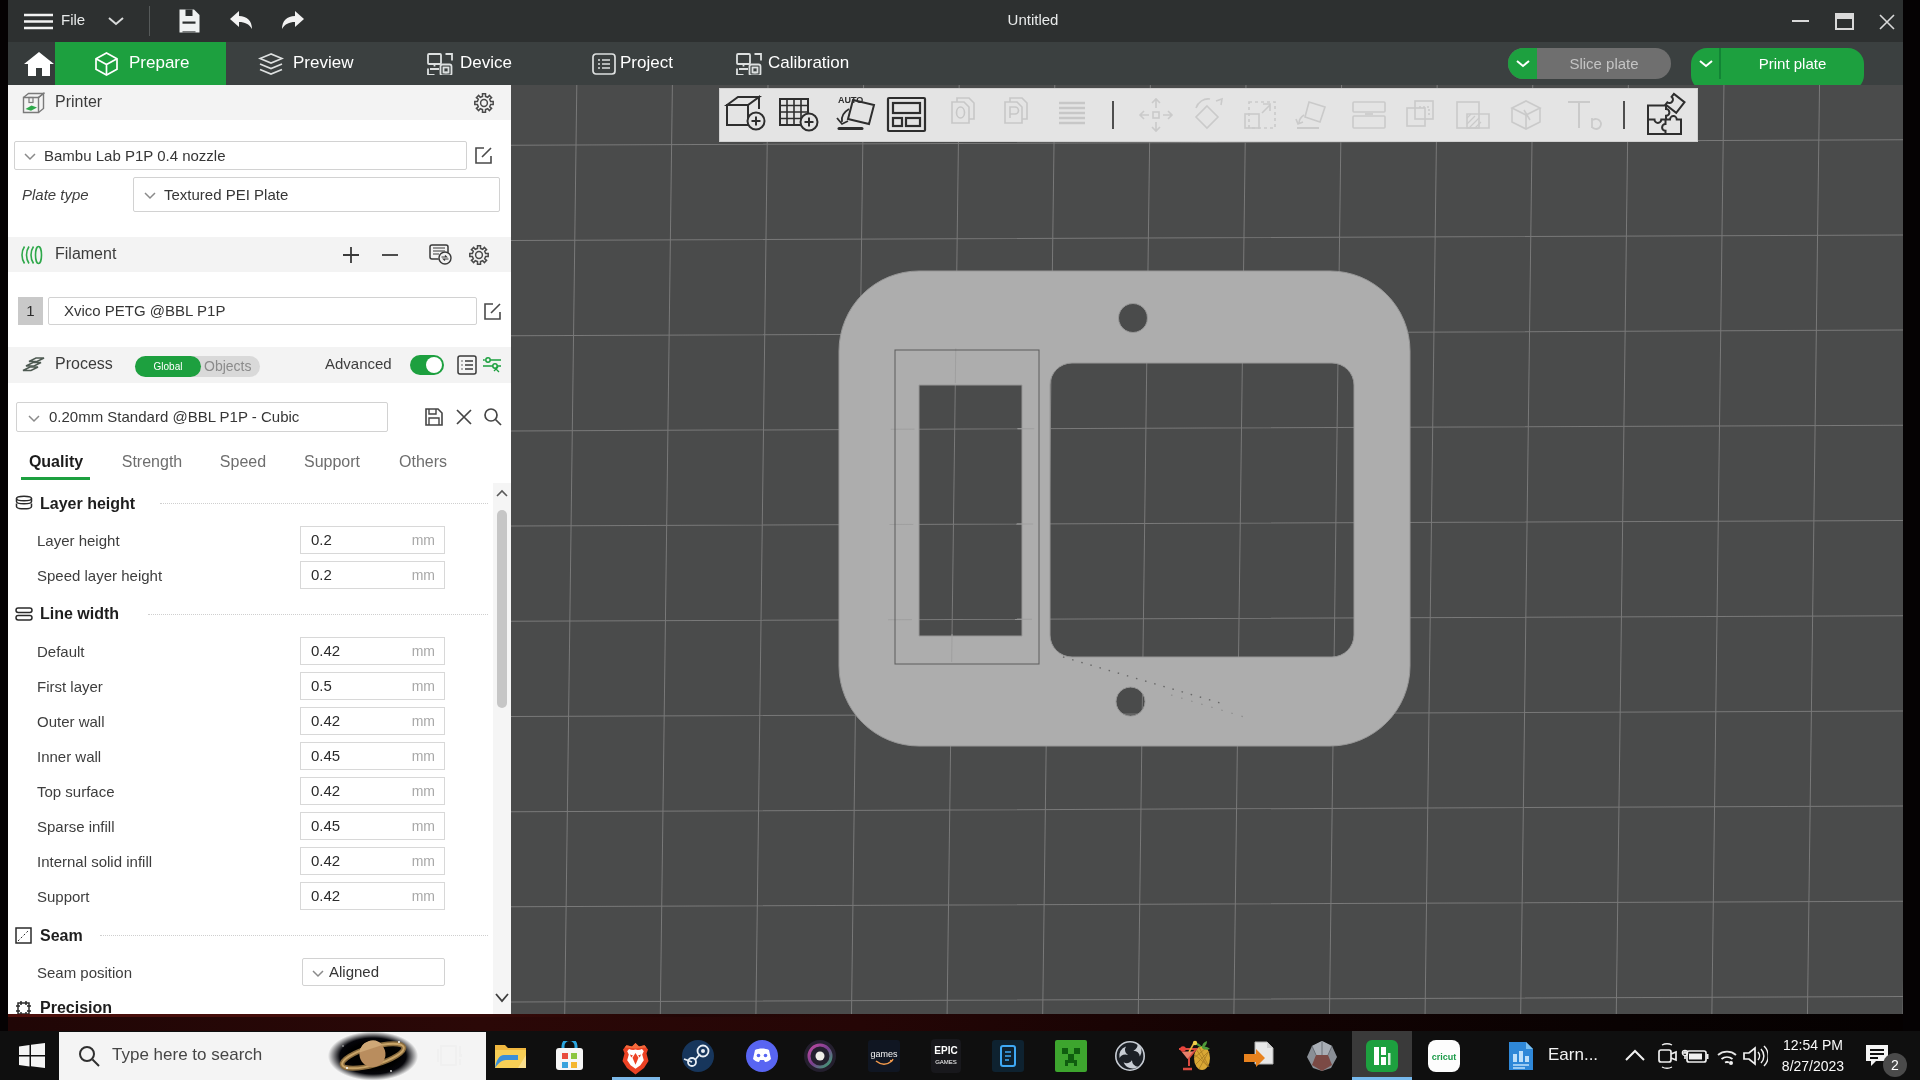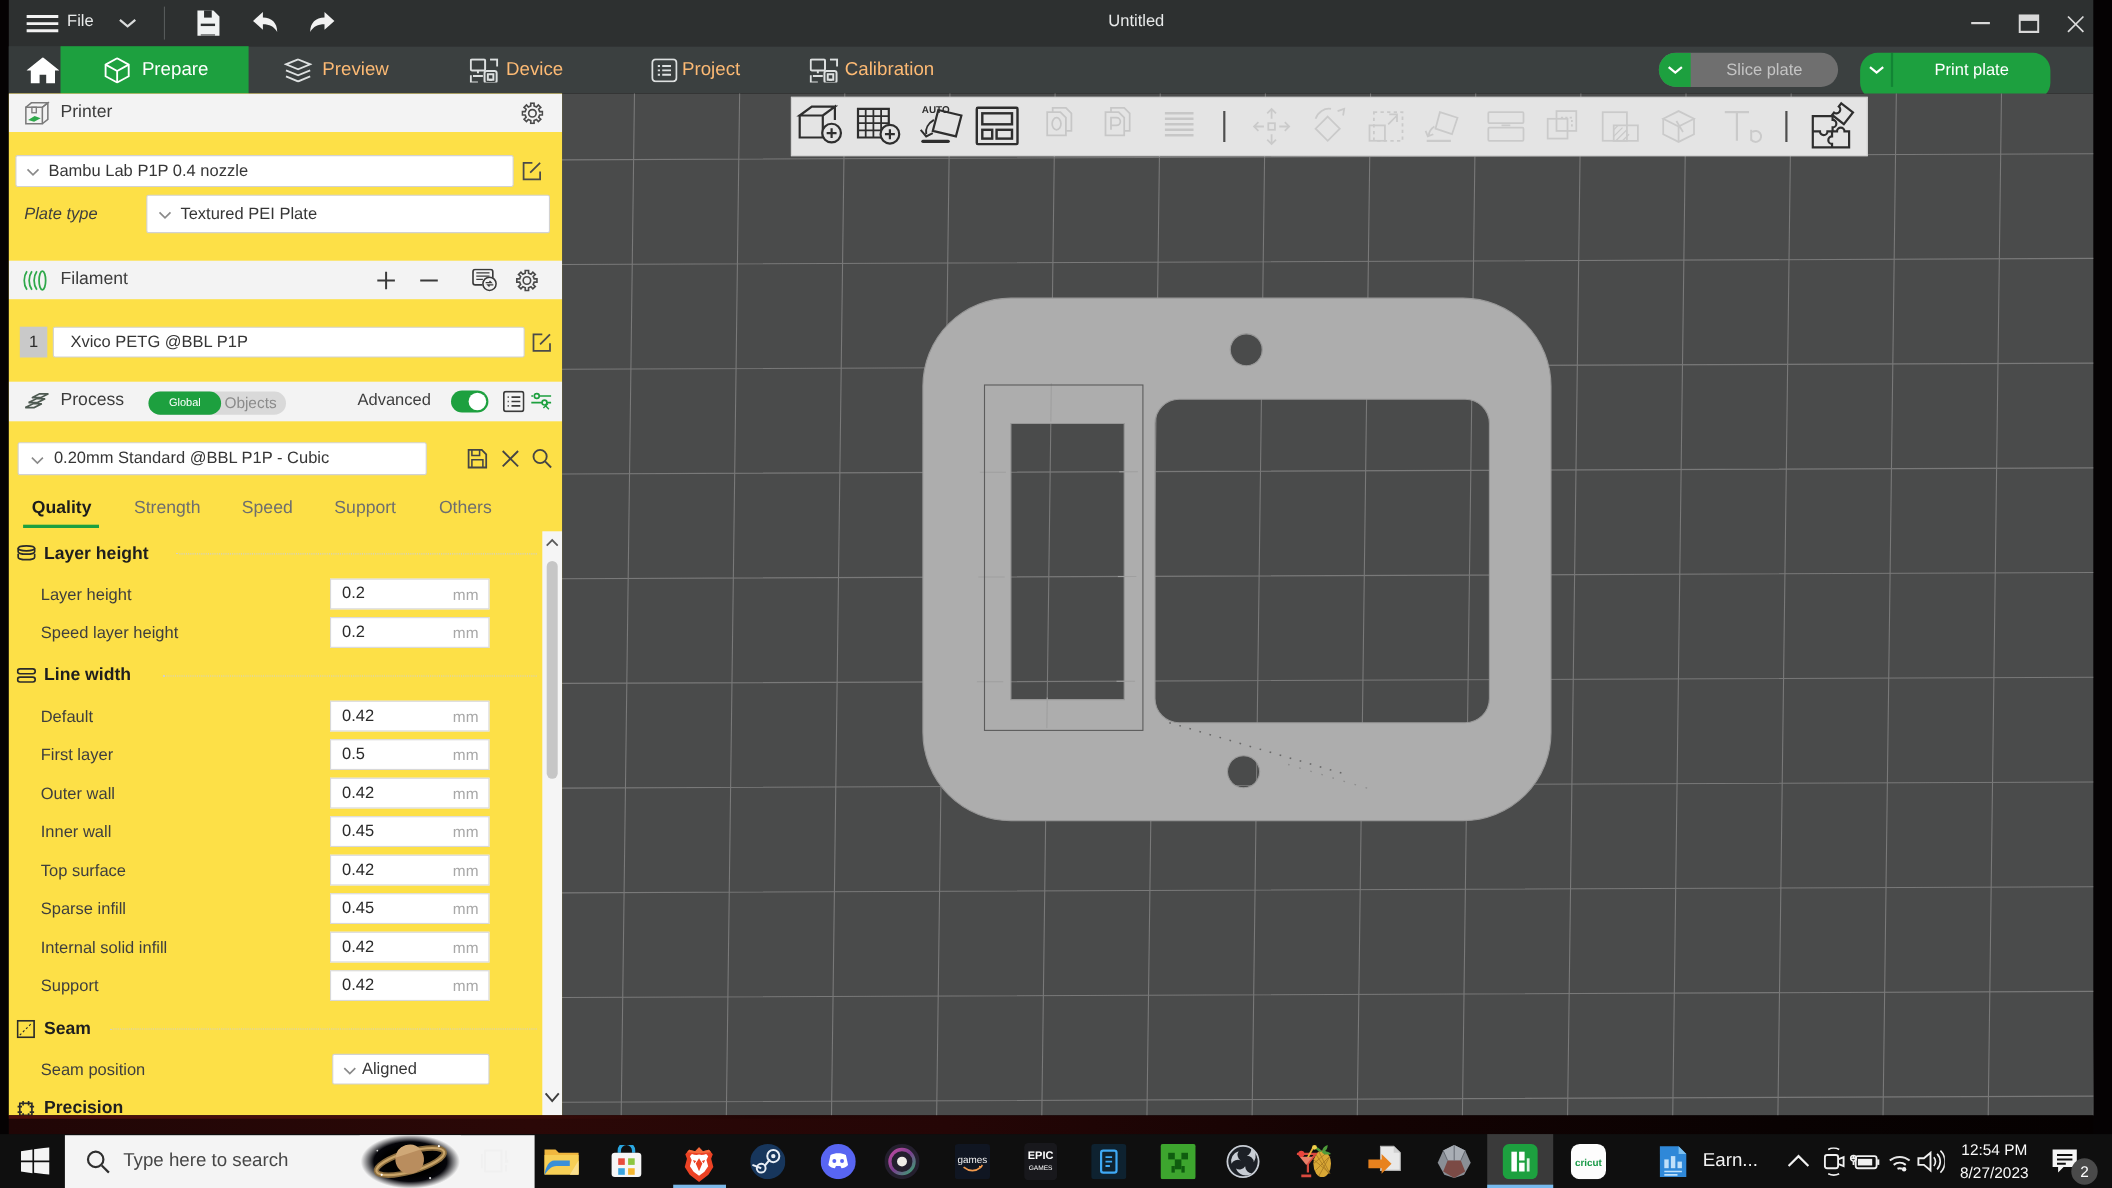--- a/index.html
+++ b/index.html
@@ -4,28 +4,28 @@
 <style>
   * { margin:0; padding:0; box-sizing:border-box; }
   html,body { width:1920px; height:1080px; overflow:hidden; background:#000; }
   body { font-family:"Liberation Sans", sans-serif; }
   #page { position:relative; width:1920px; height:1080px; background:#050203; }
   .abs { position:absolute; }
 
   
   #titlebar { left:8px; top:0; width:1895px; height:42px; background:#2d3030; }
   #tabbar   { left:8px; top:42px; width:1895px; height:43px; background:#3b4040; }
-  #panel    { left:8px; top:85px; width:503px; height:929px; background:#fde047; overflow:hidden; }
+  #panel    { left:8px; top:85px; width:503px; height:929px; background:#ffffff; overflow:hidden; }
   #viewport { left:511px; top:85px; width:1392px; height:929px; background:#4a4b4b; }
   #strip-bottom { left:8px; top:1014px; width:1895px; height:18px;
      background:linear-gradient(to right,#200606 0%,#2b0807 25%,#250606 45%,#140303 65%,#090202 85%,#050101 100%); }
   #taskbar { left:0; top:1031px; width:1920px; height:49px; background:#0f0f0f; }
 
   .ttext { color:#e8eaea; font-size:15px; }
-  .tabtext { color:#fdba74; font-size:17px; }
+  .tabtext { color:#ffffff; font-size:17px; }
 
   
   .sechead { position:absolute; left:0; width:503px; height:35px; background:#f3f3f3; }
   .sechead .lbl { position:absolute; left:47px; top:8px; font-size:16px; color:#3c3c3c; }
   .combo { position:absolute; border:1px solid #d2d2d2; background:#fff; border-radius:2px; }
   .combo .txt { position:absolute; font-size:15px; color:#363636; white-space:nowrap; }
   .plabel { position:absolute; font-size:15px; color:#3e3e3e; white-space:nowrap;font-style:italic; }
   .valbox { position:absolute; left:292px; width:145px; height:28px; border:1px solid #d8d8d8; background:#fff; }
   .valbox .v { position:absolute; left:10px; top:4px; font-size:15px; color:#2b2b2b;text-align:center; }
   .valbox .u { position:absolute; right:9px; top:5px; font-size:14px; color:#a8a8a8; }

